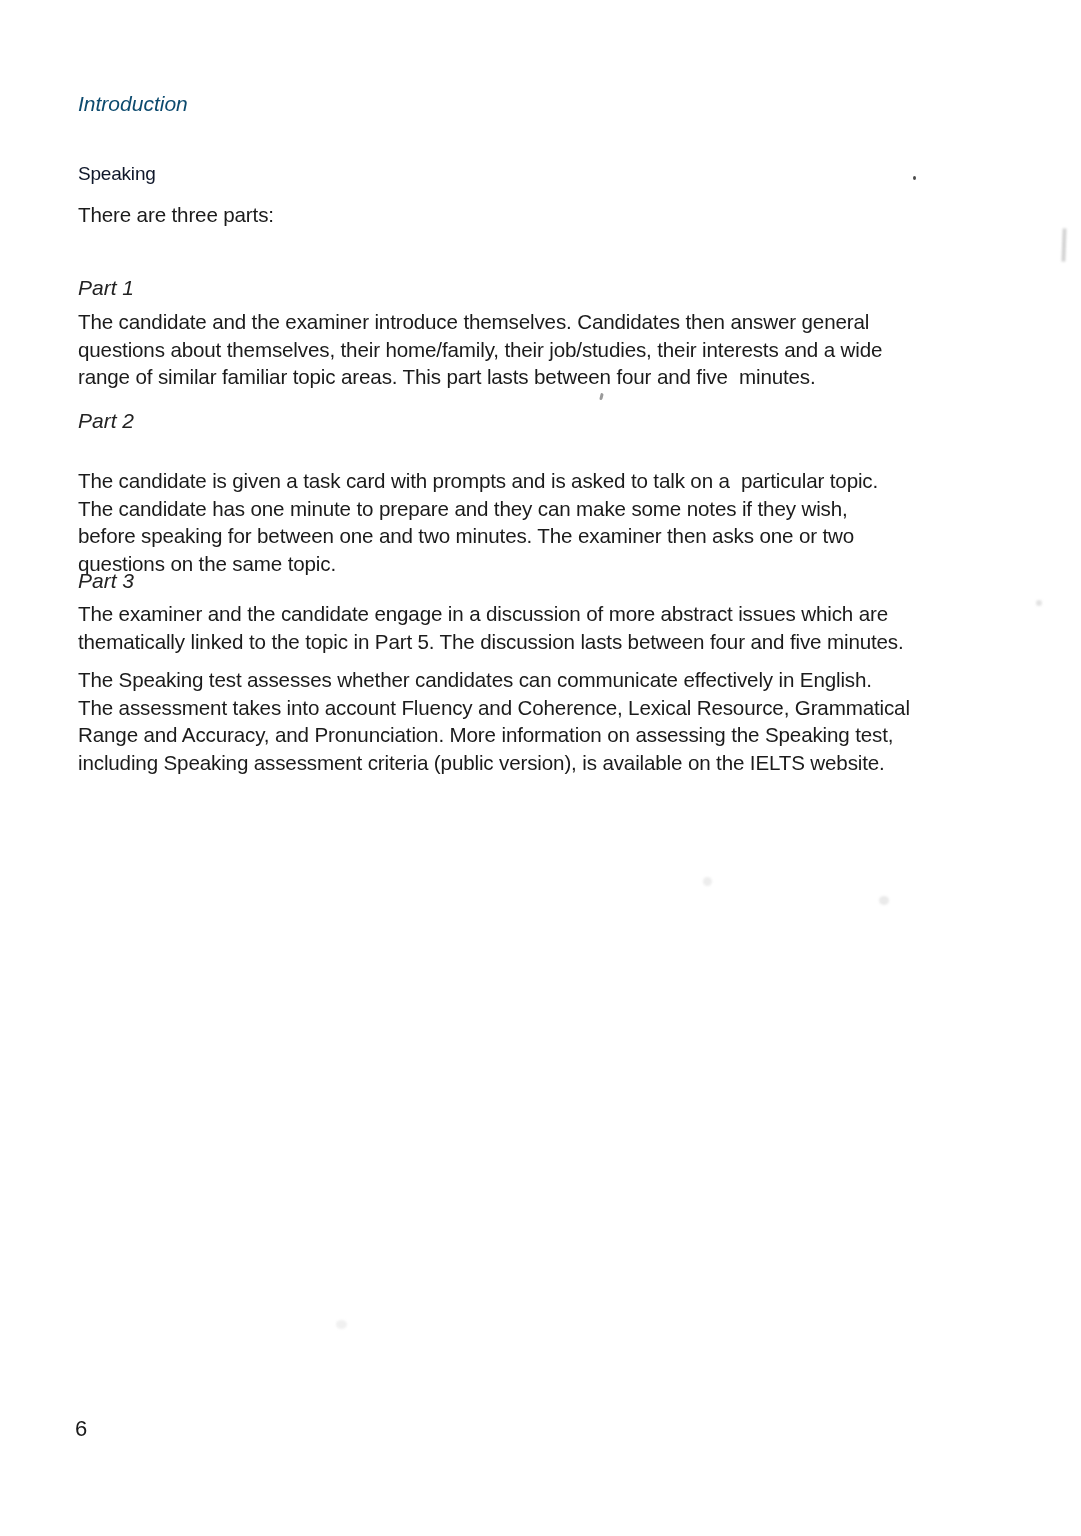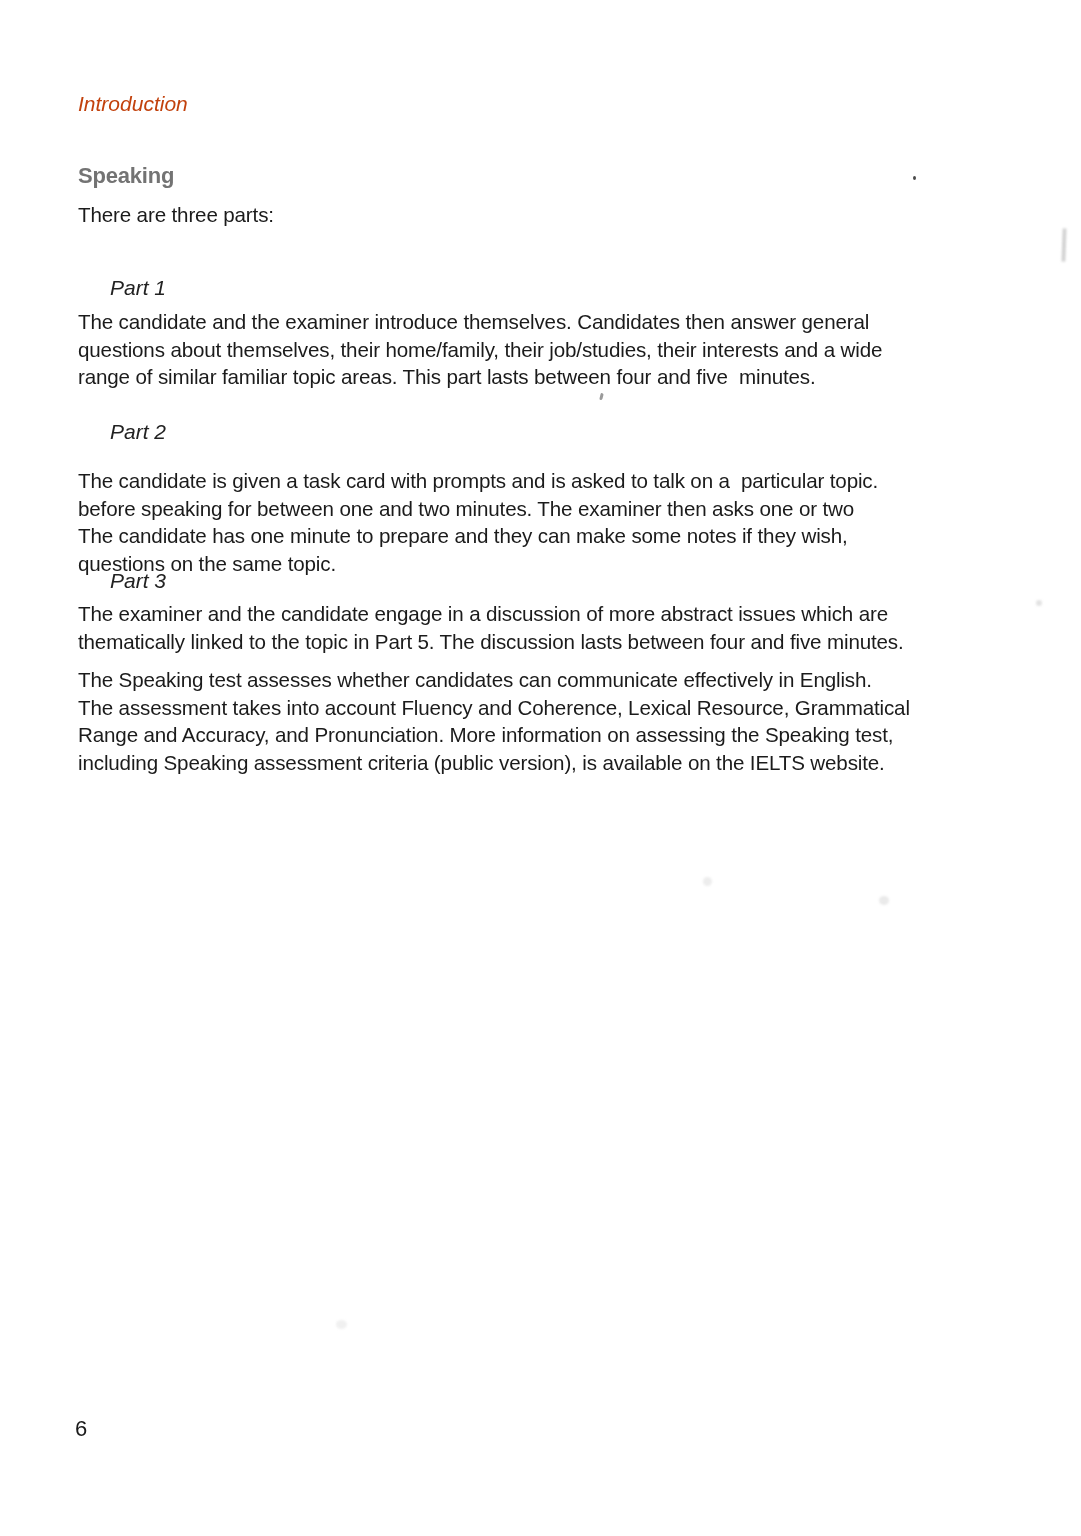--- a/index.html
+++ b/index.html
@@ -15,47 +15,46 @@
     font-family: "Liberation Sans", "DejaVu Sans", sans-serif;
     color: #1b1b1b;
     overflow: hidden;
   }
   .abs { position: absolute; }
   .running-header {
     left: 78px;
     top: 92px;
     font-size: 21px;
     font-style: italic;
-    color: #c2410c;
+    color: #0c4a6e;
   }
   .section-title {
     left: 78px;
     top: 163px;
-    font-size: 22px;
-    font-weight: bold;
+    font-size: 19px;
+    font-weight: normal;
     letter-spacing: -0.2px;
-    color: #737373;
+    color: #0f172a;
   }
   .para {
     left: 78px;
     width: 960px;
   }
   .para .line {
     font-size: 20.6px;
     line-height: 27.5px;
     letter-spacing: -0.15px;
     white-space: pre;
     color: #1b1b1b;
   }
   .part-label {
     left: 78px;
     font-size: 21px;
     font-style: italic;
     color: #222;
-    margin-left: 32px;
   }
   .page-number {
     left: 75px;
     top: 1416px;
     font-size: 22px;
     color: #1b1b1b;
   }
   
   .speck { position: absolute; pointer-events: none; }
   .speck-dot {
@@ -86,25 +85,25 @@
     <div class="line">There are three parts:</div>
   </div>
 
   <div class="abs part-label" style="top:276px">Part 1</div>
   <div class="abs para" style="top:308px">
     <div class="line">The candidate and the examiner introduce themselves. Candidates then answer general</div>
     <div class="line">questions about themselves, their home/family, their job/studies, their interests and a wide</div>
     <div class="line">range of similar familiar topic areas. This part lasts between four and five  minutes.</div>
   </div>
 
-  <div class="abs part-label" style="top:420px">Part 2</div>
+  <div class="abs part-label" style="top:409px">Part 2</div>
   <div class="abs para" style="top:467px">
     <div class="line">The candidate is given a task card with prompts and is asked to talk on a  particular topic.</div>
+    <div class="line">The candidate has one minute to prepare and they can make some notes if they wish,</div>
     <div class="line">before speaking for between one and two minutes. The examiner then asks one or two</div>
-    <div class="line">The candidate has one minute to prepare and they can make some notes if they wish,</div>
     <div class="line">questions on the same topic.</div>
   </div>
 
   <div class="abs part-label" style="top:569px">Part 3</div>
   <div class="abs para" style="top:600px">
     <div class="line">The examiner and the candidate engage in a discussion of more abstract issues which are</div>
     <div class="line">thematically linked to the topic in Part 5. The discussion lasts between four and five minutes.</div>
   </div>
 
   <div class="abs para" style="top:666px">

